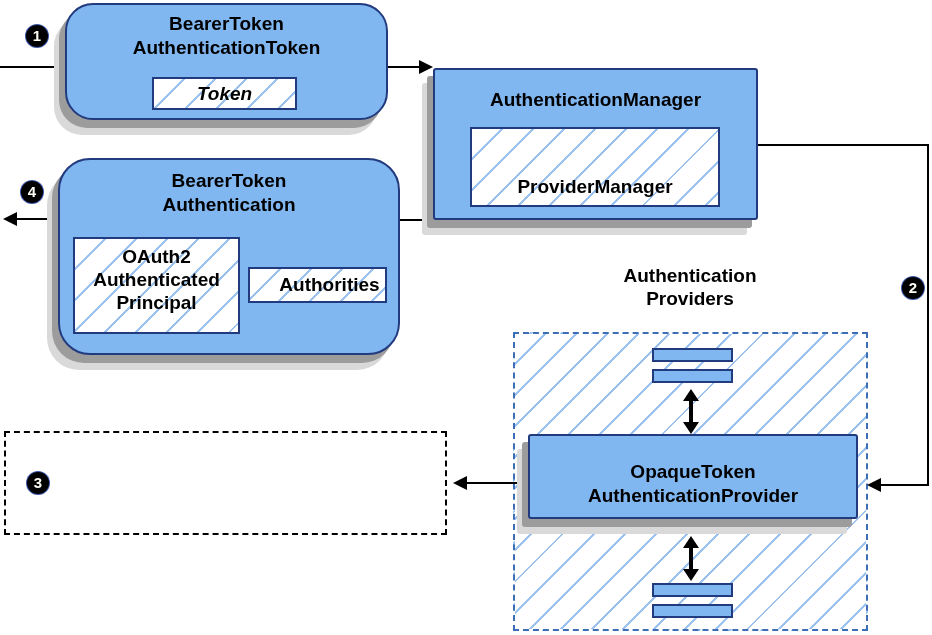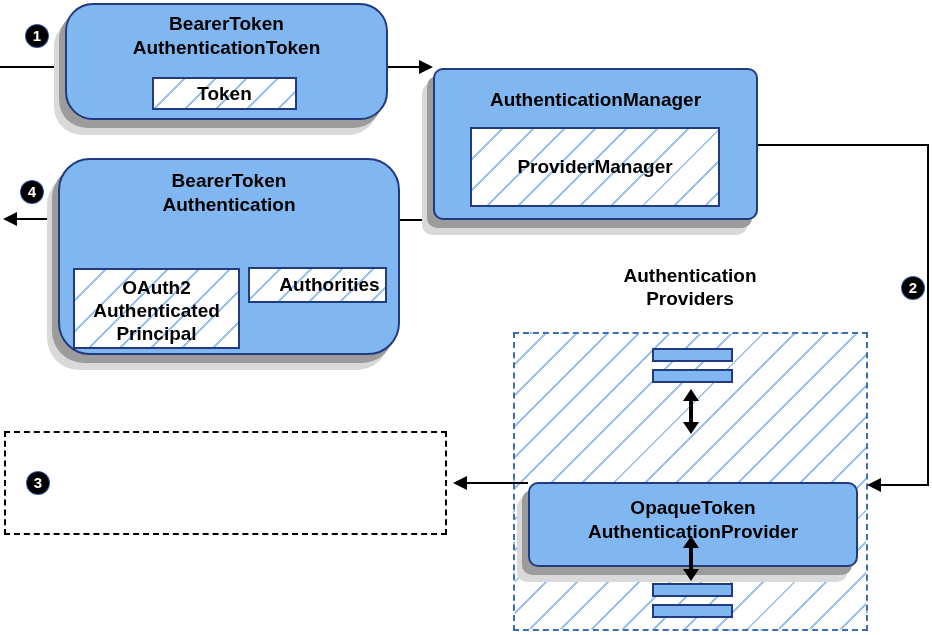--- a/index.html
+++ b/index.html
@@ -8,21 +8,21 @@
     font-family:"Liberation Sans",sans-serif;color:#000;
   }
   
   .node{
     position:absolute;box-sizing:border-box;
     background:var(--node-fill,#81B7F1);
     border:2px solid var(--node-border,#223A7E);
     box-shadow:-6px 8px 0 0 var(--shadow-dark,#9c9c9c), -11px 15px 0 0 var(--shadow-light,#d9d9d9);
   }
   .rounded{border-radius:28px;}
-  .square{border-radius:10px;}
+  .square{border-radius:3px;}
   .title{
     font-weight:bold;font-size:19px;line-height:24px;text-align:center;
     white-space:pre-line;
   }
   .inner{
     position:absolute;box-sizing:border-box;background:#fff;
     border:2px solid var(--node-border,#223A7E);
     background-image:repeating-linear-gradient(135deg,transparent 0 20px,var(--hatch-line,#9CC3EF) 20px 22px);
   }
   .inner .title{line-height:23px;}
@@ -82,35 +82,35 @@
   <div class="hline" style="left:881px;top:484px;width:48px;"></div>
   <div class="tri-l" style="left:867px;top:478px;"></div>
 
   <div class="hline" style="left:467px;top:482px;width:61px;"></div>
   <div class="tri-l" style="left:453px;top:476px;"></div>
 
   <div class="node rounded" style="left:65px;top:3px;width:323px;height:117px;padding-top:7px;">
     <div class="title">BearerToken
 AuthenticationToken</div>
     <div class="inner" style="left:85px;top:72px;width:145px;height:33px;">
-      <div class="title" style="line-height:29px;">Token</div>
+      <div class="title" style="line-height:29px;font-style:italic;">Token</div>
     </div>
   </div>
 
   <div class="node square" style="left:433px;top:68px;width:325px;height:152px;padding-top:18px;">
     <div class="title">AuthenticationManager</div>
     <div class="inner" style="left:35px;top:57px;width:250px;height:80px;">
-      <div class="title" style="line-height:76px;">ProviderManager</div>
+      <div class="title" style="line-height:76px;margin-top:20px;">ProviderManager</div>
     </div>
   </div>
 
   <div class="node rounded" style="left:58px;top:158px;width:342px;height:197px;padding-top:9px;border-radius:32px;">
     <div class="title">BearerToken
 Authentication</div>
-    <div class="inner" style="left:13px;top:77px;width:167px;height:81px;padding-top:6px;margin-top:31px;">
+    <div class="inner" style="left:13px;top:77px;width:167px;height:97px;padding-top:6px;">
       <div class="title">OAuth2
 Authenticated
 Principal</div>
     </div>
     <div class="inner" style="left:188px;top:107px;width:139px;height:36px;">
       <div class="title" style="line-height:32px;padding-left:24px;">Authorities</div>
     </div>
   </div>
 
   <div class="free-label" style="left:575px;top:264px;width:230px;">Authentication
@@ -118,21 +118,21 @@
 
   <div class="bar" style="left:652px;top:348px;"></div>
   <div class="bar" style="left:652px;top:369px;"></div>
 
   <div class="varrow" style="left:682px;top:389px;height:45px;">
     <div class="tri-u"></div>
     <div class="vshaft"></div>
     <div class="tri-d"></div>
   </div>
 
-  <div class="node square" style="left:528px;top:434px;width:330px;height:85px;padding-top:12px;margin-top:48px;">
+  <div class="node square" style="left:528px;top:434px;width:330px;height:85px;padding-top:24px;">
     <div class="title">OpaqueToken
 AuthenticationProvider</div>
   </div>
 
   <div class="varrow" style="left:682px;top:536px;height:45px;">
     <div class="tri-u"></div>
     <div class="vshaft"></div>
     <div class="tri-d"></div>
   </div>
 

